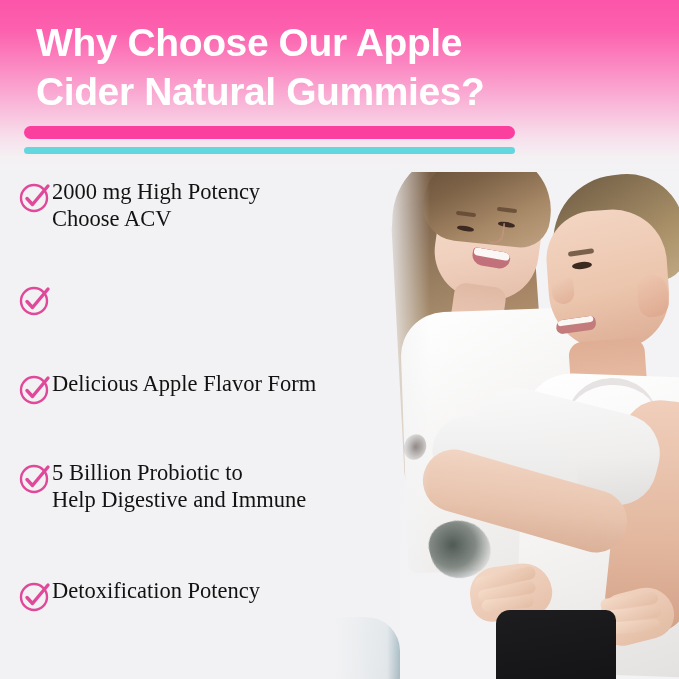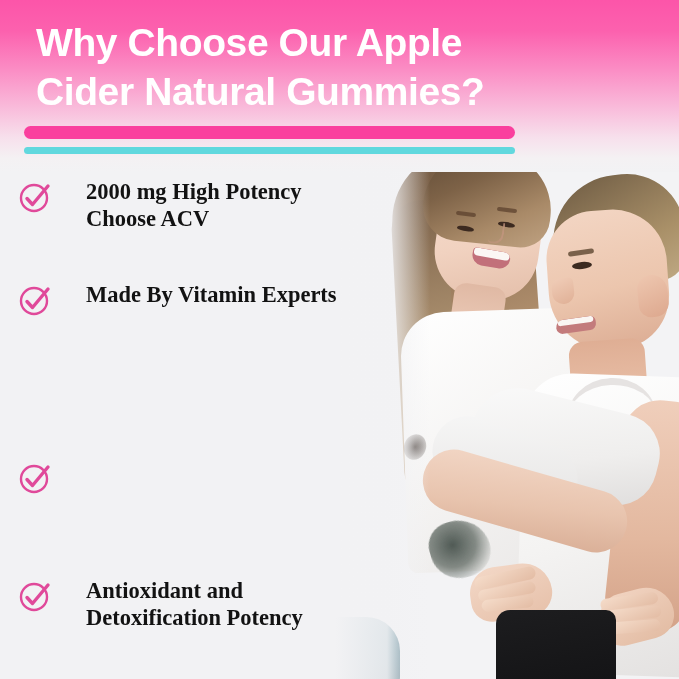--- a/index.html
+++ b/index.html
@@ -374,23 +374,22 @@
     display: flex;
     align-items: flex-start;
   }
   .check-icon {
     flex: 0 0 auto;
     width: 34px;
     height: 34px;
     margin-top: 2px;
   }
   .bullet-text {
-    margin-left: 34px;
     font-family: "Liberation Serif", serif;
-    font-weight: bold;
+    font-weight: normal;
     font-size: 22.5px;
     line-height: 27px;
     color: #121212;
     white-space: nowrap;
   }
   .hl-line {
     display: block;
     position: relative;
     width: fit-content;
     padding: 0 2px 0 0;
@@ -500,41 +499,52 @@
     </span>
   </div>
 
   <div class="bullet b1">
     <span class="check-icon">
       <svg viewBox="0 0 34 34" width="34" height="34">
         <circle cx="16" cy="18" r="13" fill="none" stroke="#e0499a" stroke-width="2.4"></circle>
         <path d="M9 18.5 L14.5 24.5 L30 6" fill="none" stroke="#e0499a" stroke-width="3.4" stroke-linecap="round" stroke-linejoin="round"></path>
       </svg>
     </span>
+  </div>
+
+  <div class="bullet b2">
+    <span class="check-icon">
+      <svg viewBox="0 0 34 34" width="34" height="34">
+        <circle cx="16" cy="18" r="13" fill="none" stroke="#e0499a" stroke-width="2.4"></circle>
+        <path d="M9 18.5 L14.5 24.5 L30 6" fill="none" stroke="#e0499a" stroke-width="3.4" stroke-linecap="round" stroke-linejoin="round"></path>
+      </svg>
+    </span>
     <span class="bullet-text">
-      <span class="hl-line"><span>Made By Vitamin Experts</span></span>
-    </span>
-  </div>
-
+      <span class="hl-line"><span>Delicious Apple Flavor Form</span></span>
+    </span>
+  </div>
 
   <div class="bullet b3">
     <span class="check-icon">
       <svg viewBox="0 0 34 34" width="34" height="34">
         <circle cx="16" cy="18" r="13" fill="none" stroke="#e0499a" stroke-width="2.4"></circle>
         <path d="M9 18.5 L14.5 24.5 L30 6" fill="none" stroke="#e0499a" stroke-width="3.4" stroke-linecap="round" stroke-linejoin="round"></path>
       </svg>
     </span>
+    <span class="bullet-text">
+      <span class="hl-line"><span>5 Billion Probiotic to</span></span>
+      <span class="hl-line"><span>Help Digestive and Immune</span></span>
+    </span>
   </div>
 
   <div class="bullet b4">
     <span class="check-icon">
       <svg viewBox="0 0 34 34" width="34" height="34">
         <circle cx="16" cy="18" r="13" fill="none" stroke="#e0499a" stroke-width="2.4"></circle>
         <path d="M9 18.5 L14.5 24.5 L30 6" fill="none" stroke="#e0499a" stroke-width="3.4" stroke-linecap="round" stroke-linejoin="round"></path>
       </svg>
     </span>
     <span class="bullet-text">
-      <span class="hl-line"><span>Antioxidant and</span></span>
       <span class="hl-line"><span>Detoxification Potency</span></span>
     </span>
   </div>
 
 </div>
 
 </body></html>

